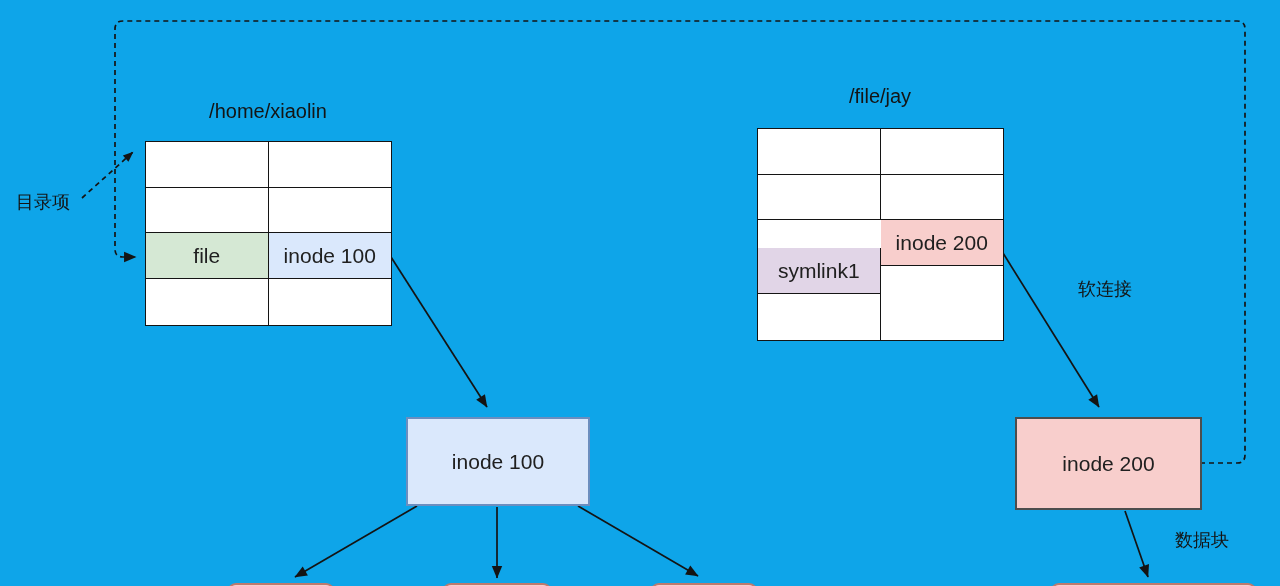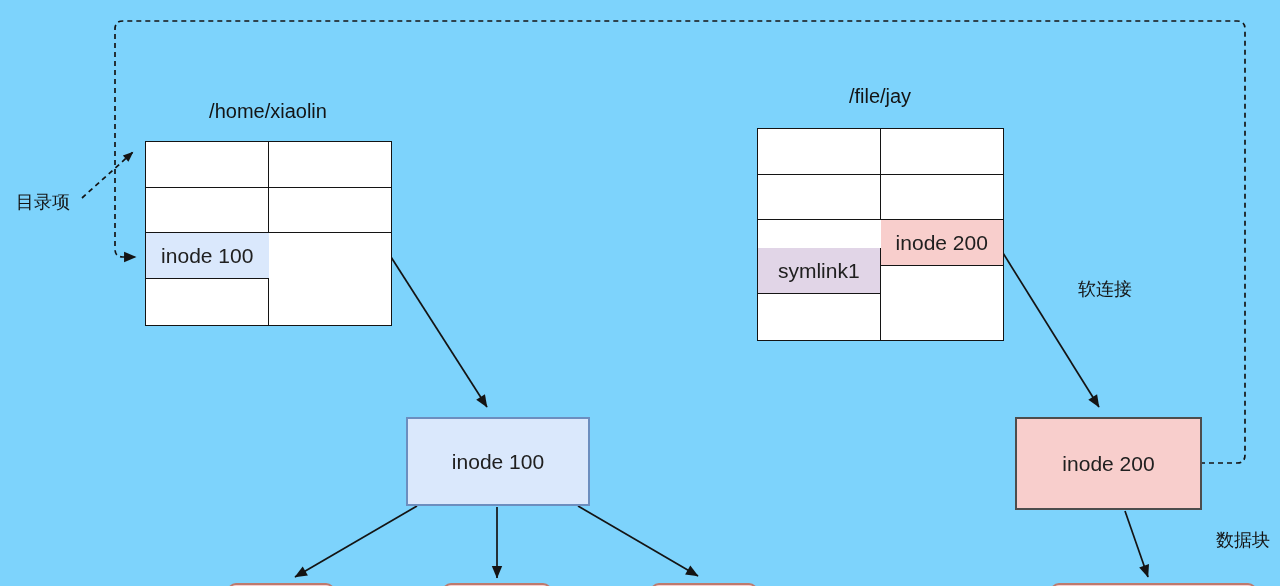--- a/index.html
+++ b/index.html
@@ -1,17 +1,17 @@
 <!DOCTYPE html>
 <html><head>
 <meta charset="utf-8">
 <style>
   html,body{margin:0;padding:0;background:#ffffff;}
   .stage{
-    position:relative;width:1280px;height:586px;overflow:hidden;background:#7dd3fc;
+    position:relative;width:1280px;height:586px;overflow:hidden;background:#0ea5e9;
     font-family:"Liberation Sans","DejaVu Sans",sans-serif;color:#1f1f1f;
   }
   .overlay{position:absolute;left:0;top:0;width:1280px;height:586px;pointer-events:none;}
   .lbl{position:absolute;font-size:21px;color:#141414;white-space:nowrap;}
   .lbl.center{text-align:center;}
   
   .dtable{position:absolute;border:1.6px solid #141414;background:#fff;}
   .dtable .row{display:flex;}
   .dtable .cell{
     box-sizing:border-box;width:122.5px;height:45.7px;
@@ -74,20 +74,21 @@
   <div class="dtable" style="left:145px;top:141px;">
     <div class="row">
       <div class="cell"></div>
       <div class="cell"></div>
     </div>
     <div class="row">
       <div class="cell"></div>
       <div class="cell"></div>
     </div>
     <div class="row">
+      <div class="cell green">file</div>
       <div class="cell blue">inode 100</div>
     </div>
     <div class="row">
       <div class="cell"></div>
       <div class="cell"></div>
     </div>
   </div>
 
   <div class="lbl center" style="left:757px;top:85px;width:246px;font-size:20px;">/file/jay</div>
 
@@ -105,21 +106,21 @@
       <div class="cell pink">inode 200</div>
     </div>
     <div class="row">
       <div class="cell"></div>
       <div class="cell"></div>
     </div>
   </div>
 
   <div class="lbl cn" style="left:16px;top:190px;">目录项</div>
   <div class="lbl cn center" style="left:1060px;top:277px;width:90px;">软连接</div>
-  <div class="lbl cn center" style="left:1182px;top:528px;width:88px;text-align:right;">数据块</div>
+  <div class="lbl cn center" style="left:1158px;top:528px;width:88px;">数据块</div>
 
   <div class="node inode100">inode 100</div>
   <div class="node inode200">inode 200</div>
 
   <div class="datablock" style="left:227px;width:108px;"></div>
   <div class="datablock" style="left:442px;width:110px;"></div>
   <div class="datablock" style="left:650px;width:108px;"></div>
   <div class="datablock" style="left:1050px;width:207px;"></div>
 
 </div>

